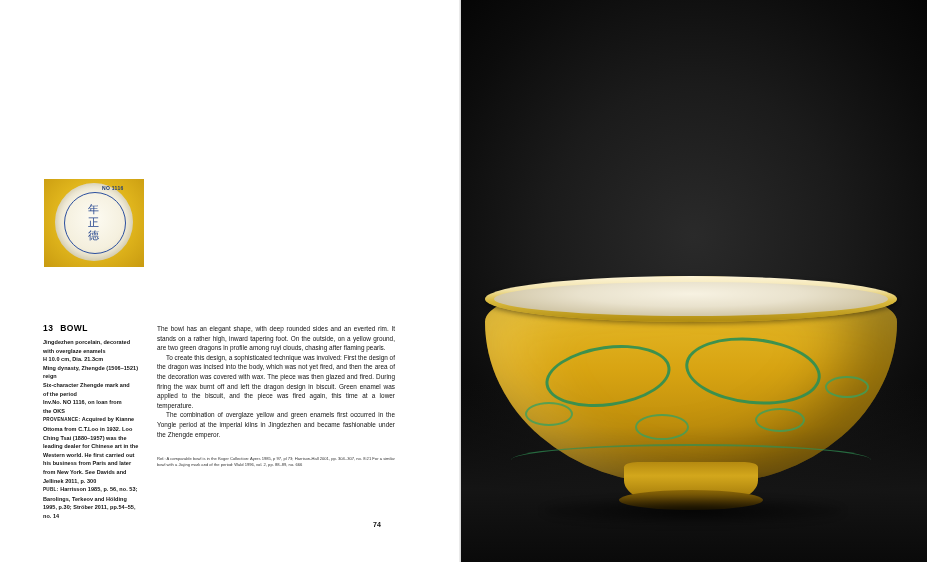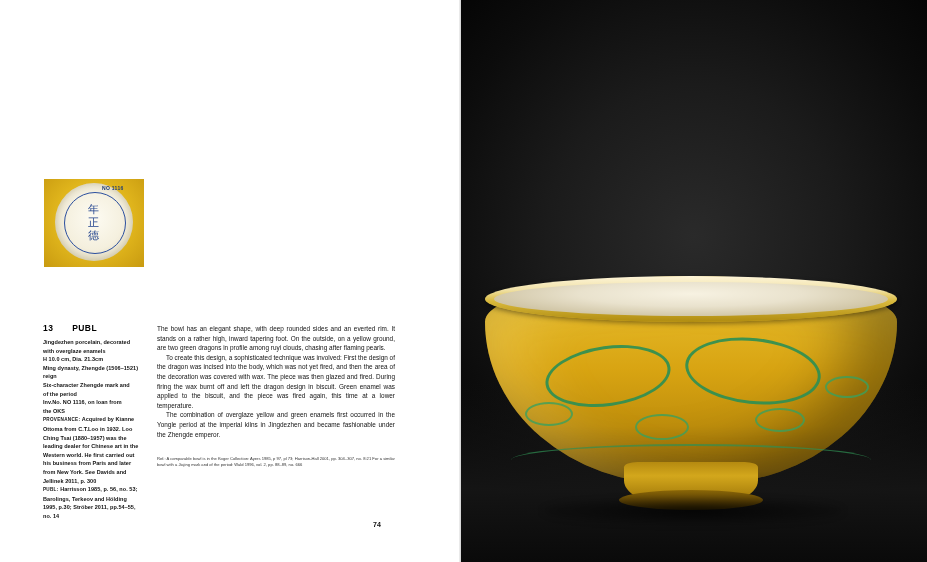--- a/index.html
+++ b/index.html
@@ -198,21 +198,21 @@
     top: 323px;
     width: 98px;
   }
   .cat-head {
     font-size: 8.5px;
     font-weight: bold;
     color: #000;
     letter-spacing: 0.4px;
     margin-bottom: 5px;
   }
-  .cat-head .num { margin-right: 19px; text-align: right; }
+  .cat-head .num { margin-right: 7px; text-align: right; }
   .cat-block {
     font-size: 5.5px;
     line-height: 8.6px;
     color: #111;
     font-weight: bold;
     letter-spacing: 0.05px;
   }
   .cat-block .lbl {
     font-size: 4.6px;
     letter-spacing: 0.3px;
@@ -270,21 +270,21 @@
 
     <div class="plate-photo">
       <div class="plate-disc"></div>
       <div class="plate-ring"></div>
       <div class="plate-mark">年<br>正<br>德</div>
       <div class="plate-tag">NO 1116</div>
     </div>
 
     <div class="caption-col">
       <div class="cat-head">
-        <span class="num">13</span><span>PUBL</span>
+        <span class="num">13</span><span>BOWL</span>
       </div>
       <div class="cat-block">
         <div>Jingdezhen porcelain, decorated</div>
         <div>with overglaze enamels</div>
         <div>H 10.0 cm, Dia. 21.3cm</div>
         <div>Ming dynasty, Zhengde (1506–1521)</div>
         <div>reign</div>
         <div>Six-character Zhengde mark and</div>
         <div>of the period</div>
         <div>Inv.No. NO 1116, on loan from</div>

